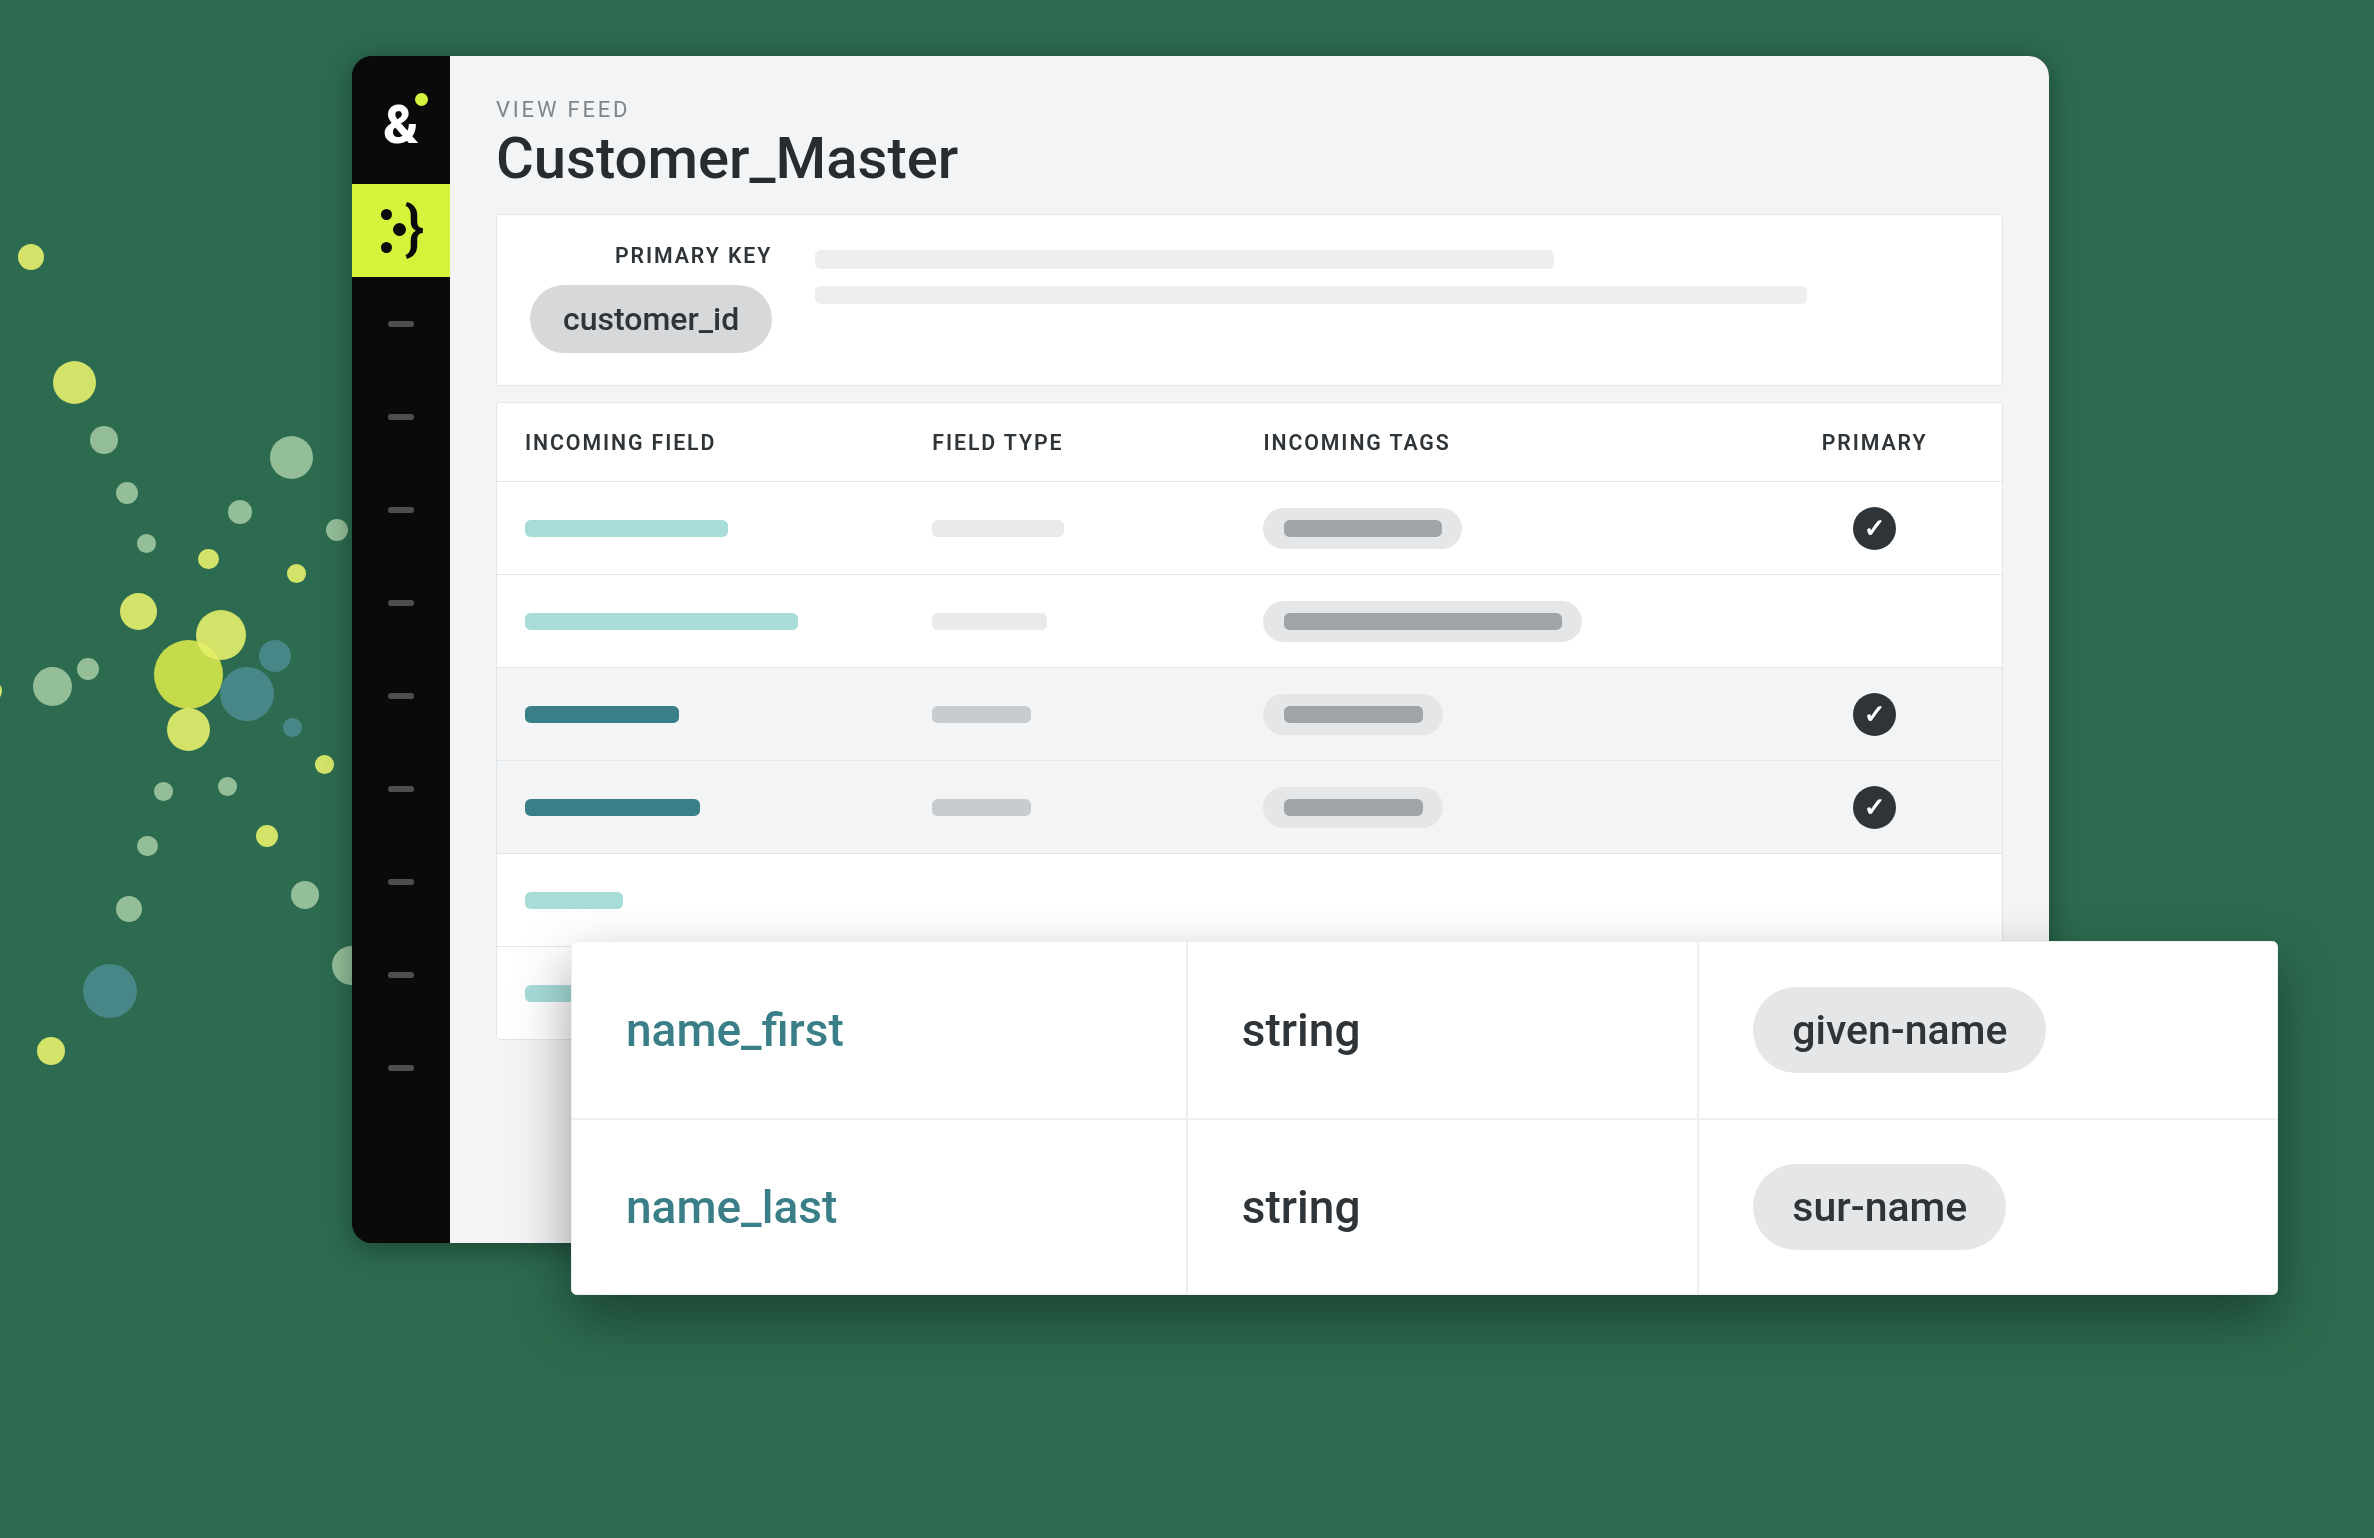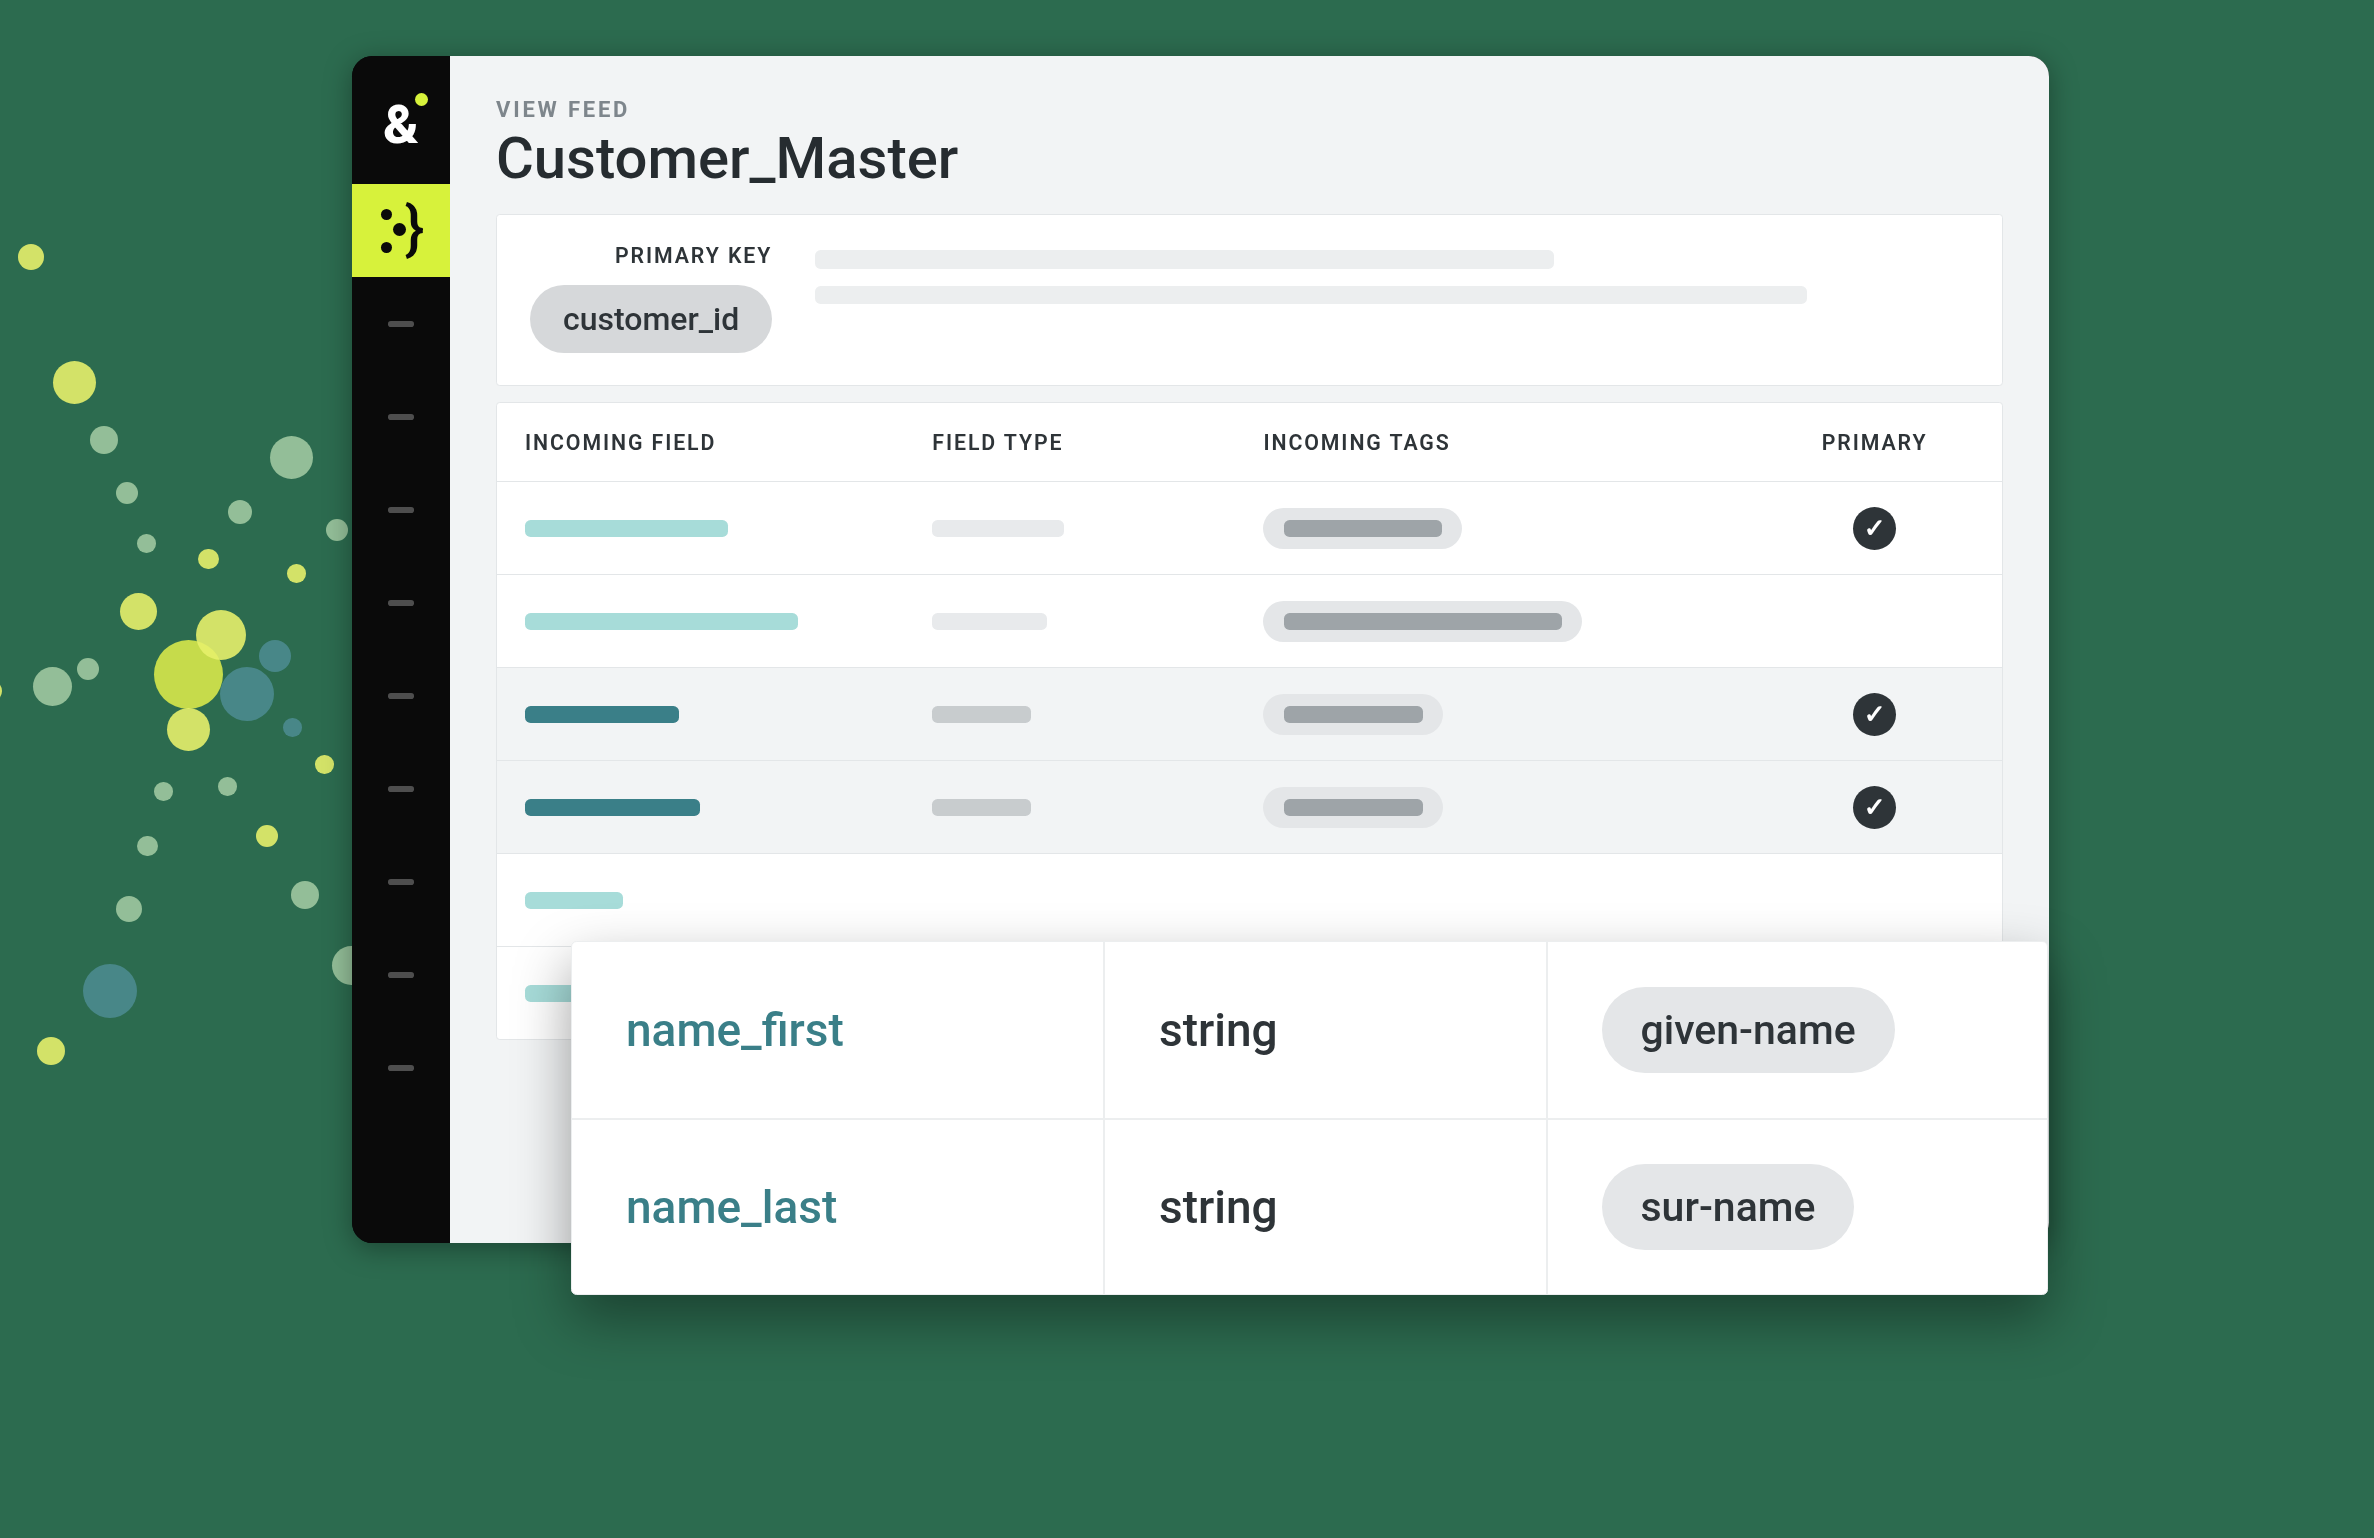--- a/index.html
+++ b/index.html
@@ -75,21 +75,21 @@
 
   .content {
     flex:1;
     background:#f2f4f5;
     padding: 41px 46px 46px 46px;
     overflow:hidden;
   }
   .eyebrow {
     font-size: 22px;
     letter-spacing: 2.8px;
-    font-weight: 700;
+    font-weight: 400;
     color:#7e868c;
   }
   .page-title {
     font-size: 58px;
     font-weight: 500;
     color:#262c30;
     margin-top: 1.9px;
     margin-bottom: 22px;
   }
 
@@ -152,21 +152,21 @@
   .tick {
     width:43px; height:43px; border-radius:50%; background:#2e3438;
     display:flex; align-items:center; justify-content:center;
     color:#fff; font-size:26px; font-weight:700;
   }
 
   
   .detail {
     position:absolute;
     left: 571px; top: 941px;
-    width: 1477px;
+    width: 1707px;
     background:#fff;
     border-radius:5.6px;
     box-shadow: 0 24px 56px rgba(0,0,0,0.38);
     border:1.9px solid #eceeef;
   }
   .drow{
     display:grid;
     grid-template-columns: 36% 30% 34%;
     min-height: 176px;
     align-items:center;

